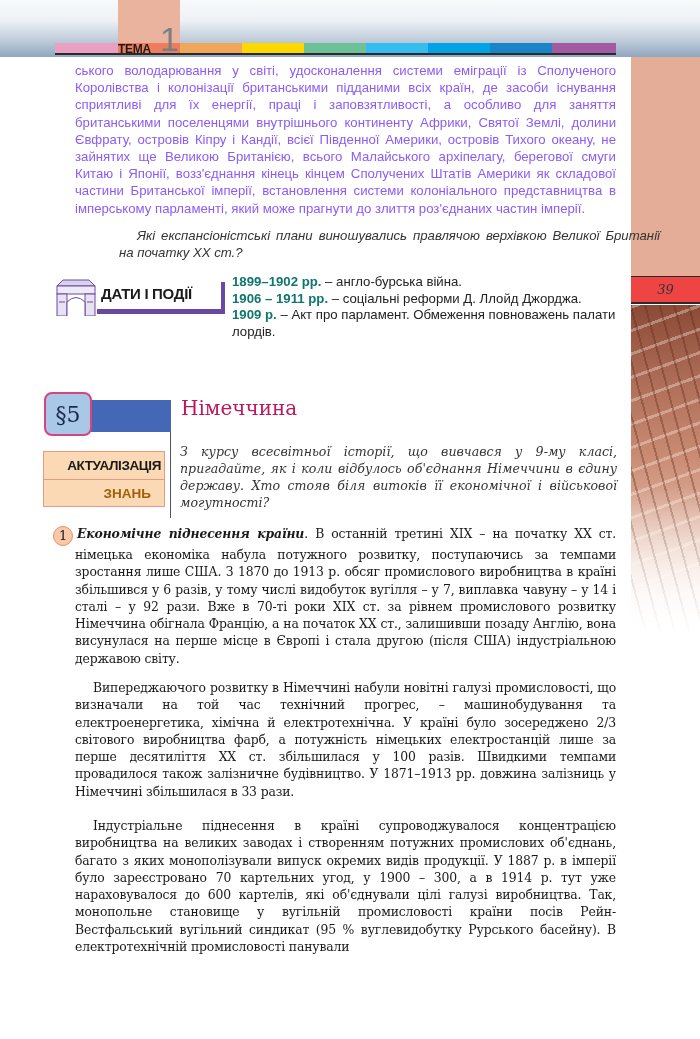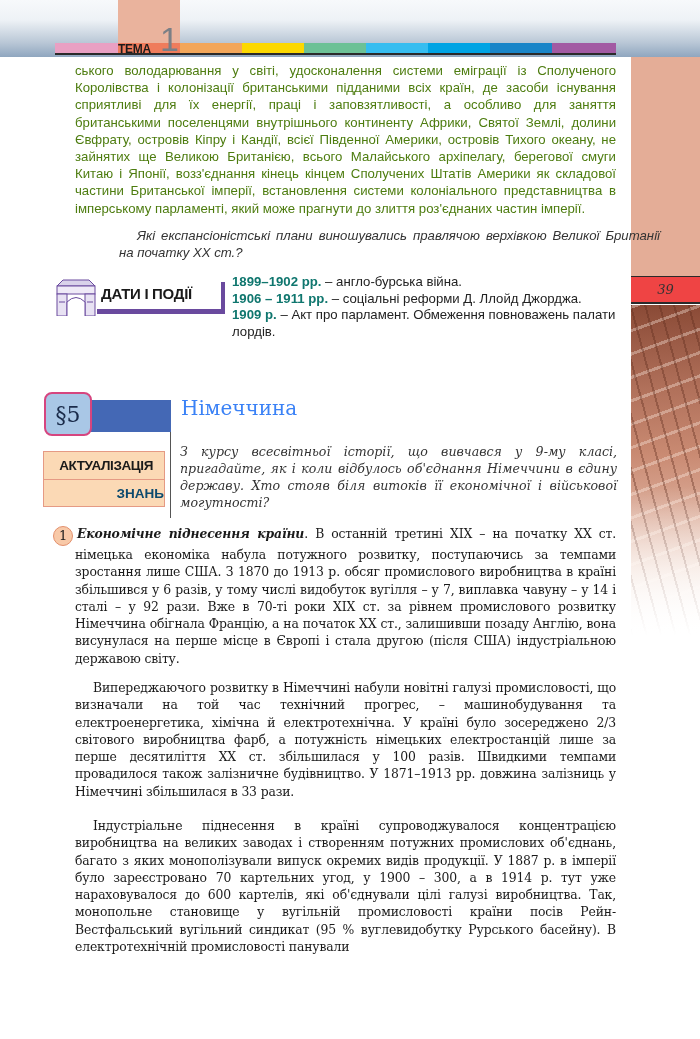--- a/index.html
+++ b/index.html
@@ -29,44 +29,44 @@
   .side-photo {
     position: absolute; left: 631px; top: 305px; width: 69px; height: 330px;
     background:
       linear-gradient(to bottom, rgba(255,255,255,0) 0%, rgba(255,255,255,0) 55%, rgba(255,255,255,0.7) 85%, #ffffff 100%),
       repeating-linear-gradient(75deg, rgba(90,40,25,0.35) 0 2px, rgba(0,0,0,0) 2px 14px),
       repeating-linear-gradient(-20deg, rgba(255,240,230,0.35) 0 3px, rgba(0,0,0,0) 3px 22px),
       linear-gradient(to bottom, #8a4a36 0%, #b0705a 25%, #c98a72 45%, #d8a591 60%, #f0d8cc 80%, #ffffff 100%);
   }
 
   
-  .sans-text { position: absolute; left: 75px; width: 541px; font-family: "Liberation Sans", sans-serif; font-size: 13.2px; line-height: 17.2px; color: #4d7c0f; text-align: justify; }
+  .sans-text { position: absolute; left: 75px; width: 541px; font-family: "Liberation Sans", sans-serif; font-size: 13.2px; line-height: 17.2px; color: #8b5cf6; text-align: justify; }
   .intro-text { top: 62px; }
   .intro-text p { text-indent: 0; }
   .question-text { top: 227px; font-style: italic; color: #333; margin-left: 44px; }
   .question-text p { text-indent: 18px; }
 
   
   .dates-badge { position: absolute; left: 55px; top: 274px; width: 170px; height: 46px; text-align: center; }
   .dates-arch { position: absolute; left: 0; top: 2px; width: 42px; height: 40px; }
   .dates-label { position: absolute; left: 46px; top: 11px; font-weight: bold; font-size: 15px; color: #1a1a1a; letter-spacing: -0.3px; }
   .dates-underline { position: absolute; left: 42px; top: 35px; width: 128px; height: 5px; background: #6a4a9e; }
   .dates-vline { position: absolute; left: 166px; top: 8px; width: 4px; height: 32px; background: #6a4a9e; }
   .events { position: absolute; left: 232px; top: 274px; width: 395px; font-size: 13.2px; line-height: 16.5px; color: #222; }
   .events .ev-date { font-weight: bold; color: #0f766e; }
 
   
   .sec-badge { position: absolute; left: 44px; top: 392px; width: 48px; height: 44px; background: #a9c7e6; border: 2px solid #d6457f; border-radius: 8px; font-family: "DejaVu Serif", serif; font-size: 22px; color: #1a2b4a; display: flex; align-items: center; justify-content: center; z-index: 2; }
   .sec-bar { position: absolute; left: 88px; top: 400px; width: 83px; height: 32px; background: #4468b5; }
   .sec-vline { position: absolute; left: 170px; top: 432px; width: 1px; height: 86px; background: #555; }
-  .sec-title { position: absolute; left: 181px; top: 396px; font-family: "DejaVu Serif", serif; font-size: 20px; color: #3b82f6; }
+  .sec-title { position: absolute; left: 181px; top: 396px; font-family: "DejaVu Serif", serif; font-size: 20px; color: #be185d; }
 
   .actual-box { position: absolute; left: 43px; top: 451px; width: 122px; height: 56px; background: #fbd9b5; border: 1px solid #e59a84; }
-  .actual-box .row1 { position: absolute; left: 0; top: 0; width: 100%; height: 28px; border-bottom: 1px solid #e59a84; display: flex; align-items: center; justify-content: flex-end; padding-right: 11px; font-weight: bold; font-size: 13.5px; letter-spacing: -0.4px; color: #1a1a1a; }
-  .actual-box .row2 { position: absolute; left: 0; top: 28px; width: 100%; height: 27px; display: flex; align-items: center; justify-content: flex-end; padding-right: 0; font-weight: bold; font-size: 13.5px; color: #0c4a6e; }
+  .actual-box .row1 { position: absolute; left: 0; top: 0; width: 100%; height: 28px; border-bottom: 1px solid #e59a84; display: flex; align-items: center; justify-content: flex-end; padding-right: 3px; font-weight: bold; font-size: 13.5px; letter-spacing: -0.4px; color: #1a1a1a; }
+  .actual-box .row2 { position: absolute; left: 0; top: 28px; width: 100%; height: 27px; display: flex; align-items: center; justify-content: flex-end; padding-right: 13px; font-weight: bold; font-size: 13.5px; color: #a16207; }
 
   .actual-text { position: absolute; left: 180px; top: 443px; width: 437px; font-family: "DejaVu Serif", serif; font-style: italic; font-size: 12.6px; line-height: 17px; color: #333; text-align: justify; }
 
   
   .serif-text { position: absolute; left: 75px; width: 541px; font-family: "DejaVu Serif", serif; font-size: 12.4px; line-height: 17.3px; color: #1a1a1a; text-align: justify; letter-spacing: -0.15px; }
   .serif-text p { text-indent: 18px; margin-bottom: 0; }
   .block1 { top: 525px; }
   .block1 p { text-indent: 0; }
   .block2 { top: 679px; }
   .block3 { top: 817px; }

